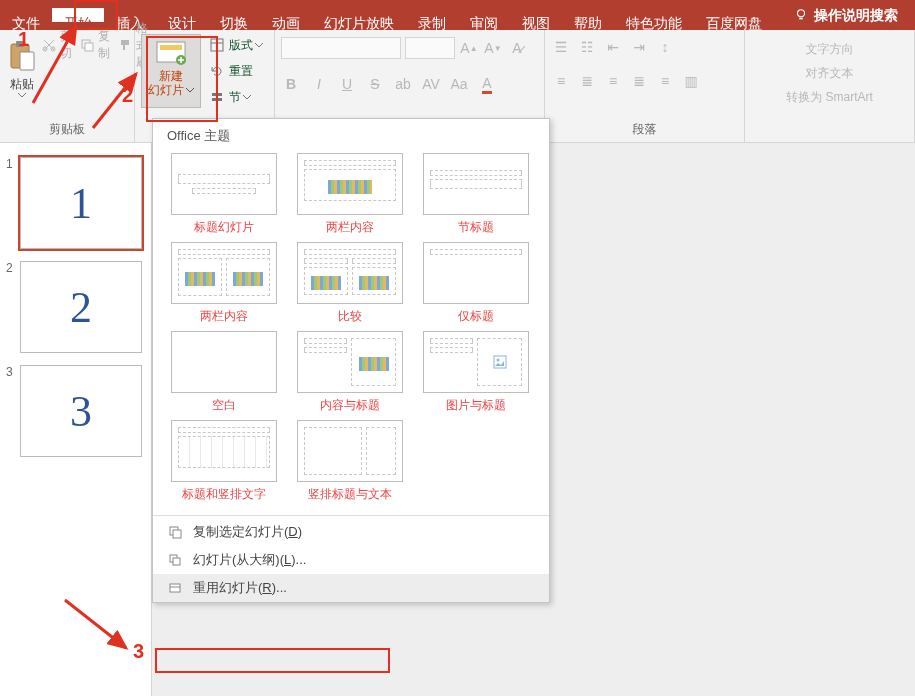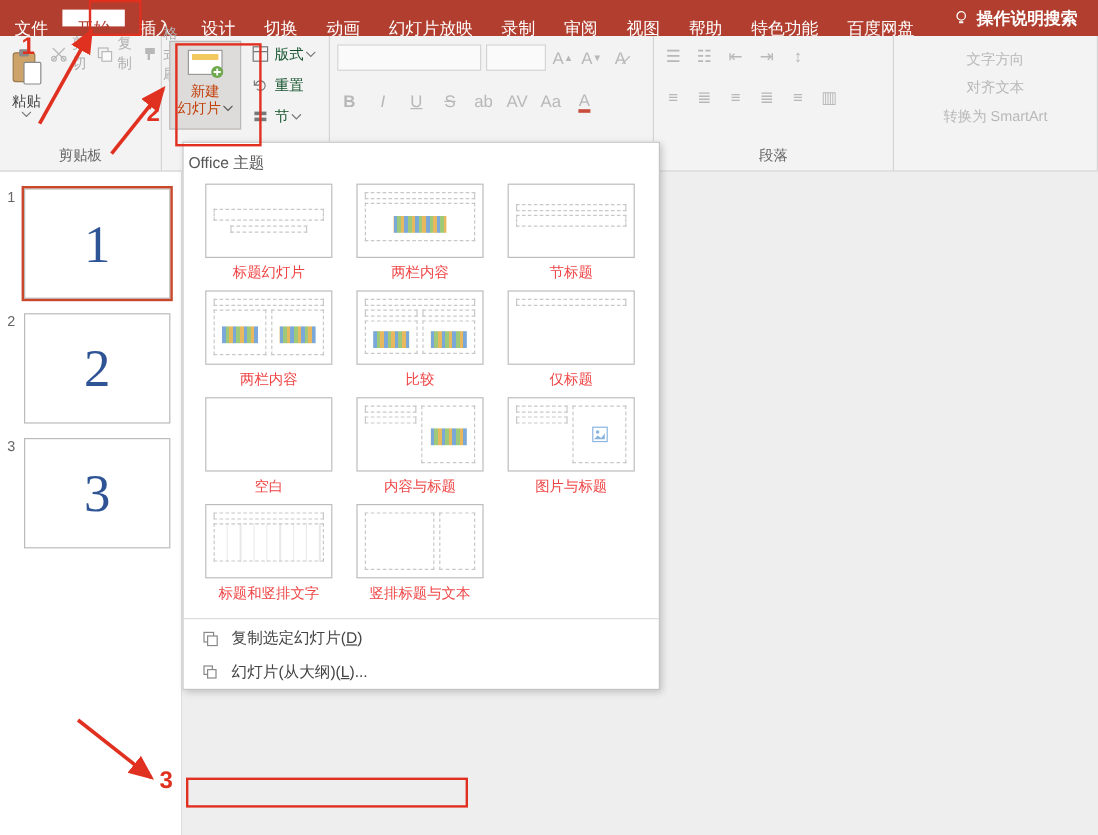--- a/index.html
+++ b/index.html
@@ -59,21 +59,21 @@
   .thumb-row { display:flex; align-items:flex-start; padding:6px 4px 6px 6px; }
   .thumb-row.sel .thumb { outline:2px solid #c9472a; }
   .thumb-num { width:14px; font-size:12px; color:#666; }
   .thumb { width:122px; height:92px; border:1px solid #bbb; background:#fff; display:flex; align-items:center; justify-content:center; }
   .thumb .big { font-size:44px; color:#2f5496; font-family:"Times New Roman",serif; }
 
   .workspace { flex:1; background:#eeeeee; }
 
   
   .dropdown { position:absolute; left:152px; top:118px; width:398px; background:#fff; border:1px solid #c5c5c5; box-shadow:2px 2px 6px rgba(0,0,0,.2); z-index:50; }
-  .dd-head { font-size:13px; color:#555; padding:8px 4px 4px; }
+  .dd-head { font-size:13px; color:#555; padding:8px 14px 4px; }
   .dd-grid { display:flex; flex-wrap:wrap; padding:4px 8px; }
   .dd-cell { width:126px; margin:0 0 6px 0; display:flex;flex-direction:column;align-items:center; }
   .lay { width:106px;height:62px;border:1px solid #bdbdbd;background:#fff;position:relative;padding:6px; }
   .dd-cell span { font-size:12px;color:#ef4444;margin-top:4px; }
   .ph-t { border:1px dashed #c8c8c8; height:10px; margin-bottom:4px; }
   .ph-b { border:1px dashed #c8c8c8; height:32px; }
   .ph-sm { border:1px dashed #c8c8c8; height:6px; margin-bottom:3px; }
   .ph-half { display:flex;gap:4px; }
   .ph-half>div{flex:1;border:1px dashed #c8c8c8;height:38px;}
   .ph-clip { width:44px;height:14px;background:repeating-linear-gradient(90deg,#7aa8d8 0 3px,#9ec97b 3px 6px,#e8b85e 6px 9px);display:inline-block; }
@@ -454,20 +454,29 @@
   </div>
   <div class="dd-item">
     <div class="ic">
         <svg width="14" height="14">
           <rect x="2" y="2" width="7" height="7" fill="none" stroke="#888"></rect>
           <rect x="5" y="5" width="7" height="7" fill="#fff" stroke="#888"></rect>
         </svg>
       </div>
     <span><span>幻灯片(从大纲)(</span><u>L</u><span>)...</span></span>
   </div>
+  <div class="dd-item hover">
+    <div class="ic">
+        <svg width="14" height="14">
+          <rect x="2" y="3" width="10" height="8" fill="#fff" stroke="#888"></rect>
+          <line x1="2" y1="6" x2="12" y2="6" stroke="#888"></line>
+        </svg>
+      </div>
+    <span><span>重用幻灯片(</span><u>R</u><span>)...</span></span>
+  </div>
 </div>
 
 <div class="box-red" style="left:74px;top:0;width:44px;height:30px;"></div>
 <div class="box-red" style="left:146px;top:36px;width:72px;height:86px;"></div>
 <div class="box-red" style="left:155px;top:648px;width:235px;height:25px;"></div>
 
 <span class="annot" style="left:18px;top:28px;">1</span>
 <span class="annot" style="left:122px;top:84px;">2</span>
 <span class="annot" style="left:133px;top:640px;">3</span>
 

